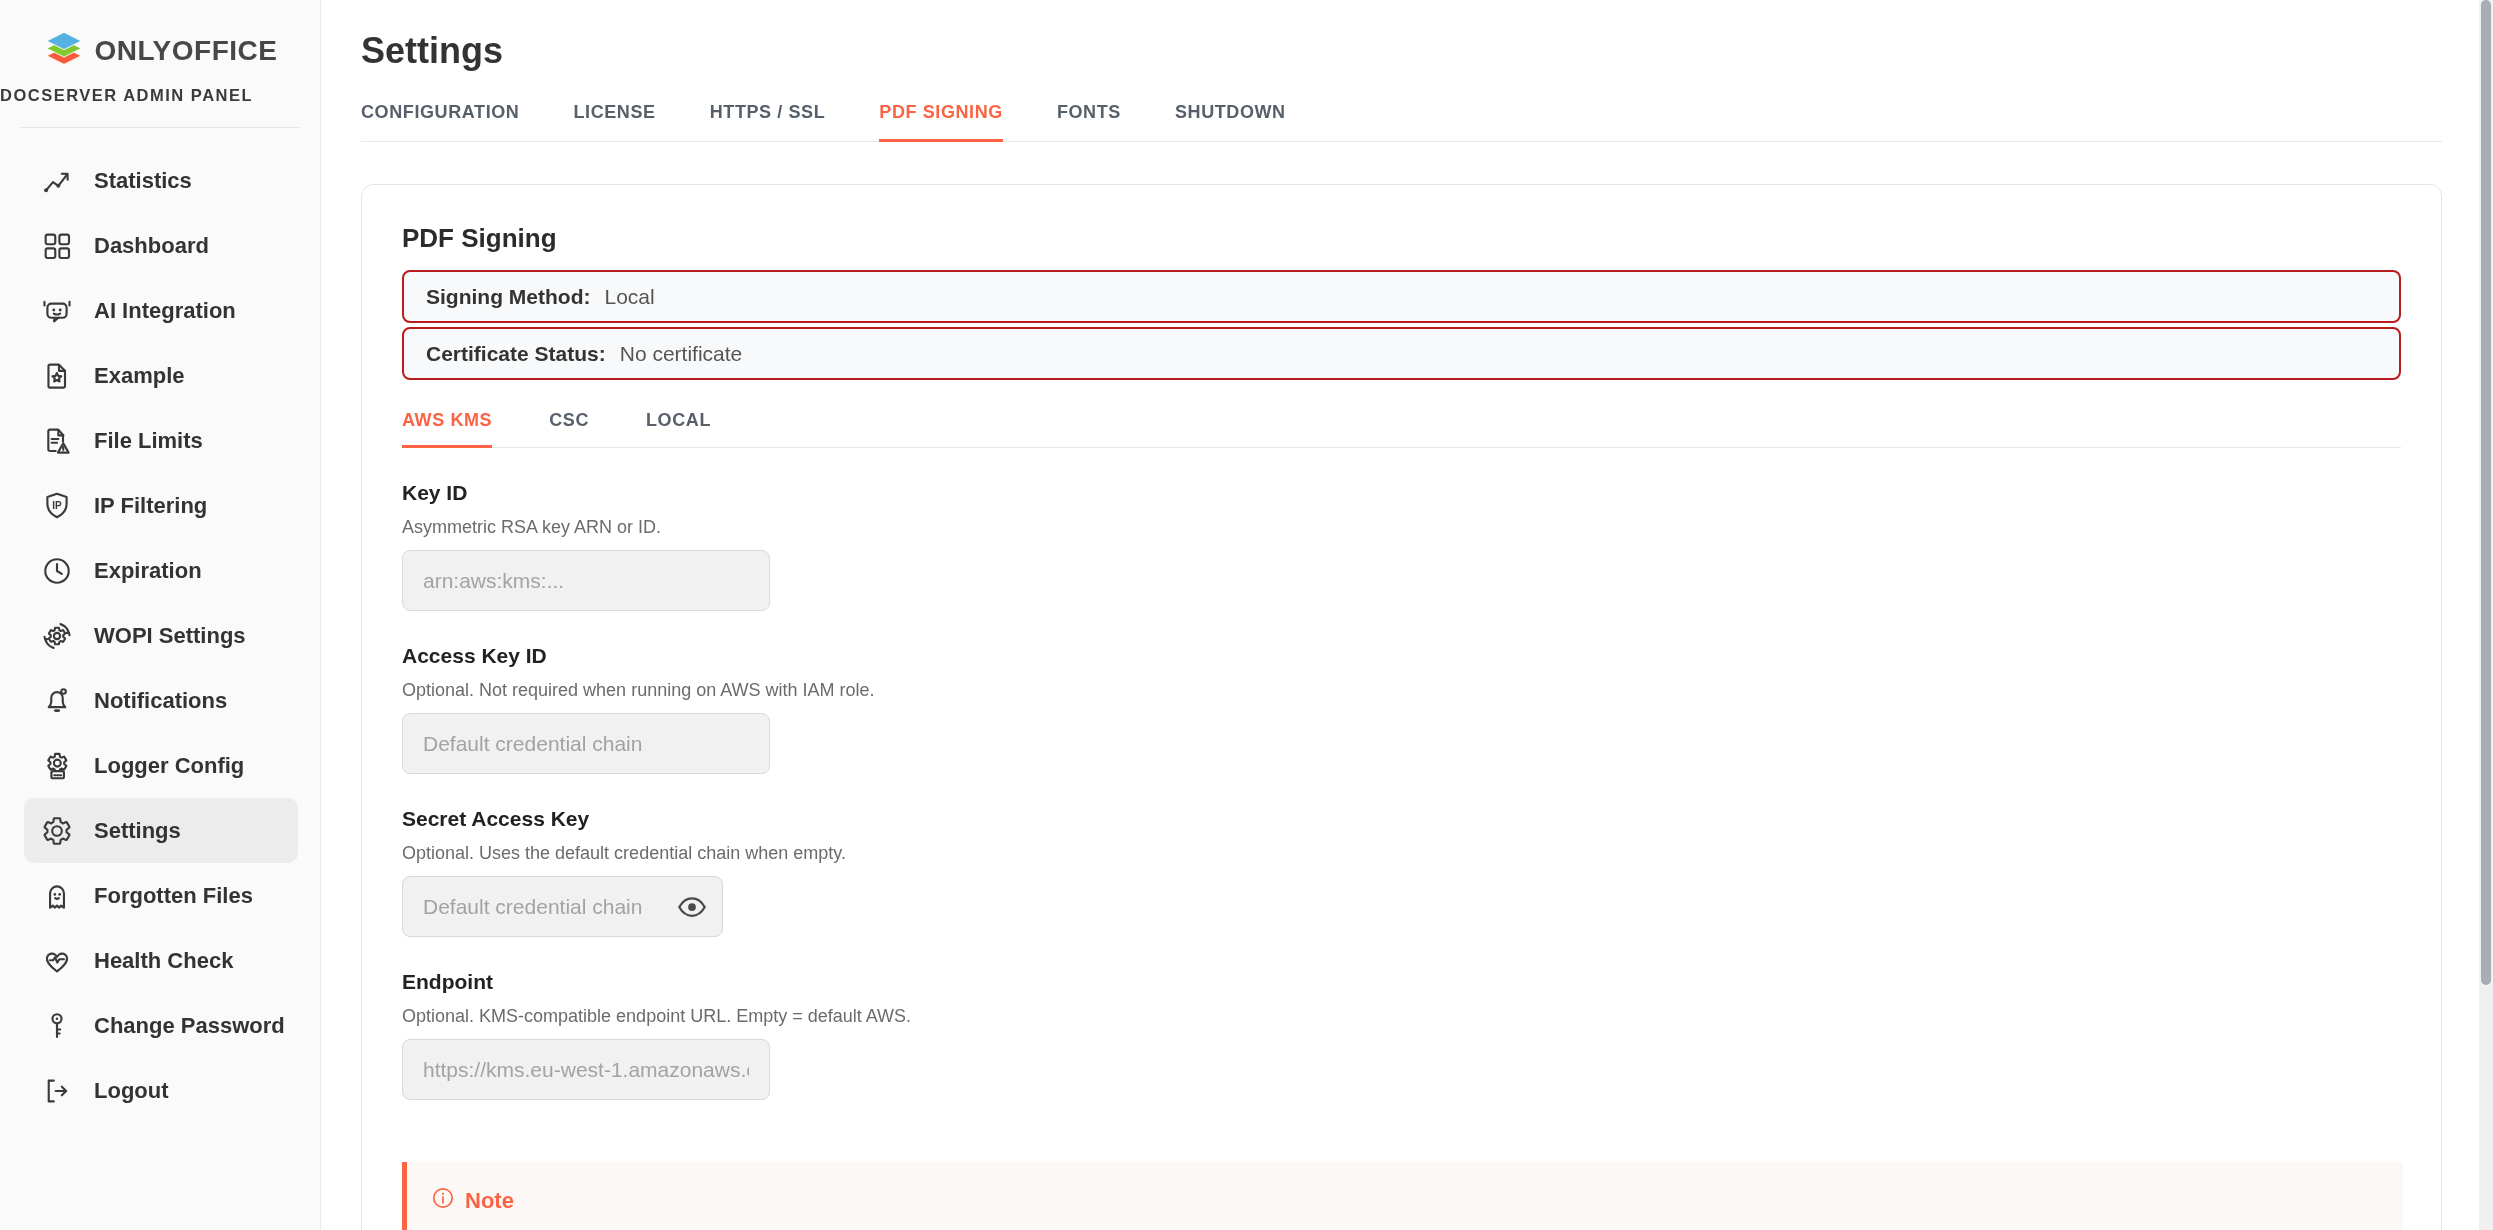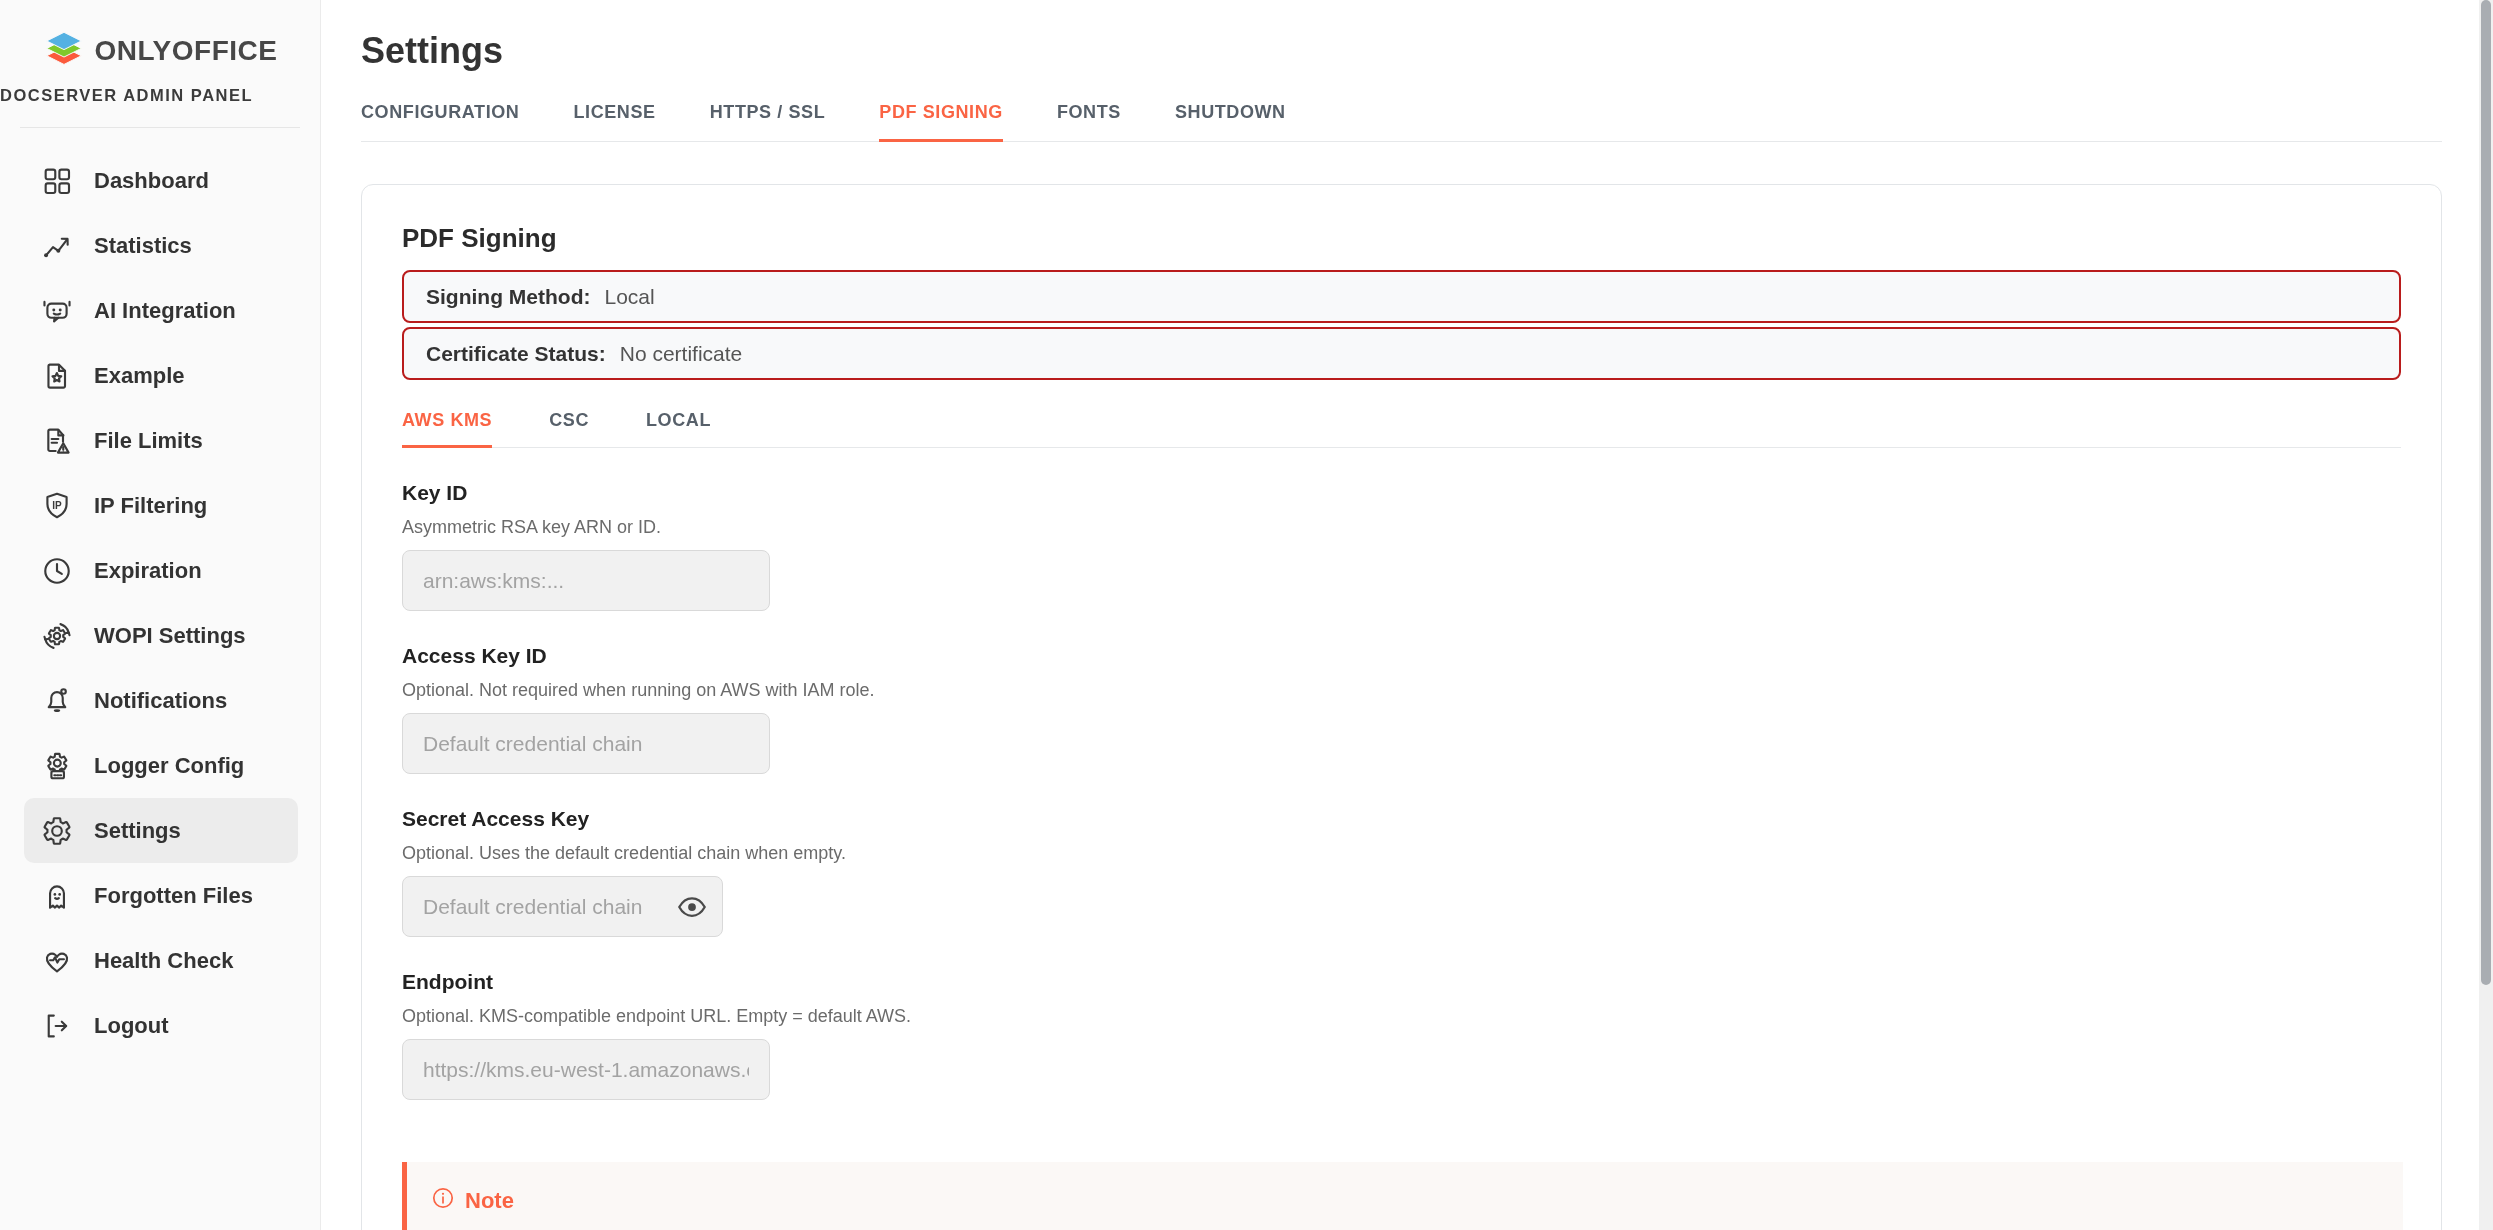--- a/index.html
+++ b/index.html
@@ -89,39 +89,39 @@
     </div>
     <div class="brand-sub">DOCSERVER ADMIN PANEL</div>
   </div>
   <div class="side-divider"></div>
 
   <div class="nav">
 
     <div class="nav-item">
       <span class="nav-icon">
         <svg viewBox="0 0 24 24">
+            <path d="M3.8,19 L9,12.8 L13,15.6 L19.5,7.2"></path>
+            <path d="M15.6,6.6 L19.9,6.7 L20,11"></path>
+            <circle cx="3.8" cy="19" r="1.5" fill="#3a3a3a" stroke="none"></circle>
+            <circle cx="13" cy="15.6" r="1.5" fill="#3a3a3a" stroke="none"></circle>
+          </svg>
+      </span>
+      <span class="nav-label">Statistics</span>
+    </div>
+
+    <div class="nav-item">
+      <span class="nav-icon">
+        <svg viewBox="0 0 24 24">
             <rect x="3.5" y="3.5" width="7.2" height="7.2" rx="1.5"></rect>
             <rect x="13.8" y="3.5" width="7.2" height="7.2" rx="1.5"></rect>
             <rect x="3.5" y="13.8" width="7.2" height="7.2" rx="1.5"></rect>
             <rect x="13.8" y="13.8" width="7.2" height="7.2" rx="1.5"></rect>
           </svg>
       </span>
       <span class="nav-label">Dashboard</span>
-    </div>
-
-    <div class="nav-item">
-      <span class="nav-icon">
-        <svg viewBox="0 0 24 24">
-            <path d="M3.8,19 L9,12.8 L13,15.6 L19.5,7.2"></path>
-            <path d="M15.6,6.6 L19.9,6.7 L20,11"></path>
-            <circle cx="3.8" cy="19" r="1.5" fill="#3a3a3a" stroke="none"></circle>
-            <circle cx="13" cy="15.6" r="1.5" fill="#3a3a3a" stroke="none"></circle>
-          </svg>
-      </span>
-      <span class="nav-label">Statistics</span>
     </div>
 
     <div class="nav-item">
       <span class="nav-icon">
         <svg viewBox="0 0 24 24">
             <rect x="4.8" y="6.5" width="14.4" height="10.6" rx="3"></rect>
             <path d="M10.2,17.1 L9.8,19.8 L13,17.1"></path>
             <circle cx="9.6" cy="11.3" r="1.1" fill="#3a3a3a" stroke="none"></circle>
             <circle cx="14.4" cy="11.3" r="1.1" fill="#3a3a3a" stroke="none"></circle>
             <path d="M9.6,13.9 Q12,15.4 14.4,13.9"></path>
@@ -241,20 +241,32 @@
     <div class="nav-item">
       <span class="nav-icon">
         <svg viewBox="0 0 24 24">
             <path d="M12,19.8 C6.6,15.9 3.9,12.4 4.5,9.3 C5.1,6.7 8.4,5.5 10.6,7.3 c.6,.5 1,1 1.4,1.6 .4,-.6 .8,-1.1 1.4,-1.6 2.2,-1.8 5.5,-.6 6.1,2 .6,3.1 -2.1,6.6 -7.5,10.5 z"></path>
             <path d="M6.8,11.4 h2.4 l1.3,-2.2 1.8,4 1.4,-2.5 h3.5"></path>
           </svg>
       </span>
       <span class="nav-label">Health Check</span>
     </div>
 
+    <div class="nav-item">
+      <span class="nav-icon">
+        <svg viewBox="0 0 24 24">
+            <circle cx="12" cy="6.6" r="3.4"></circle>
+            <circle cx="12" cy="6.6" r="0.9" fill="#3a3a3a" stroke="none"></circle>
+            <path d="M12,10 V20.2"></path>
+            <path d="M12,14.6 h2.4"></path>
+            <path d="M12,17.6 h2"></path>
+          </svg>
+      </span>
+      <span class="nav-label">Change Password</span>
+    </div>
 
     <div class="nav-item">
       <span class="nav-icon">
         <svg viewBox="0 0 24 24">
             <path d="M9.6,4.2 H5.8 V19.8 H9.6"></path>
             <path d="M11,12 H18.6"></path>
             <path d="M15.6,8.8 L18.9,12 L15.6,15.2"></path>
           </svg>
       </span>
       <span class="nav-label">Logout</span>

